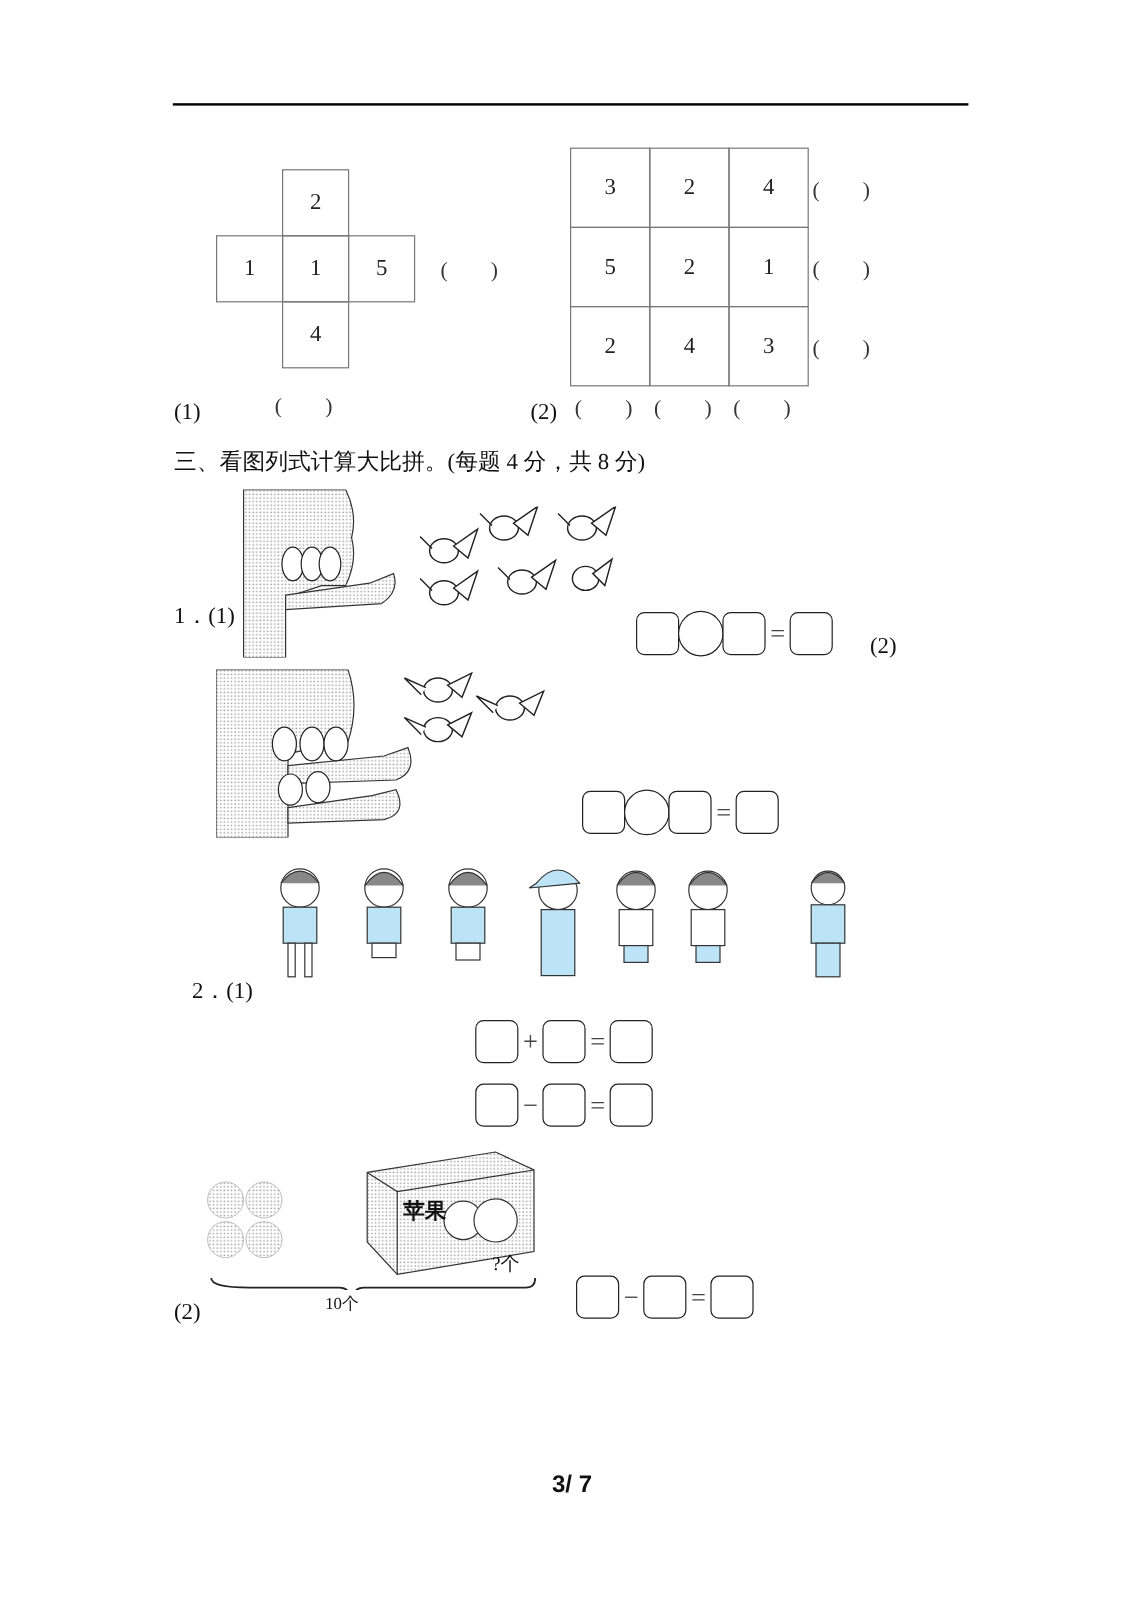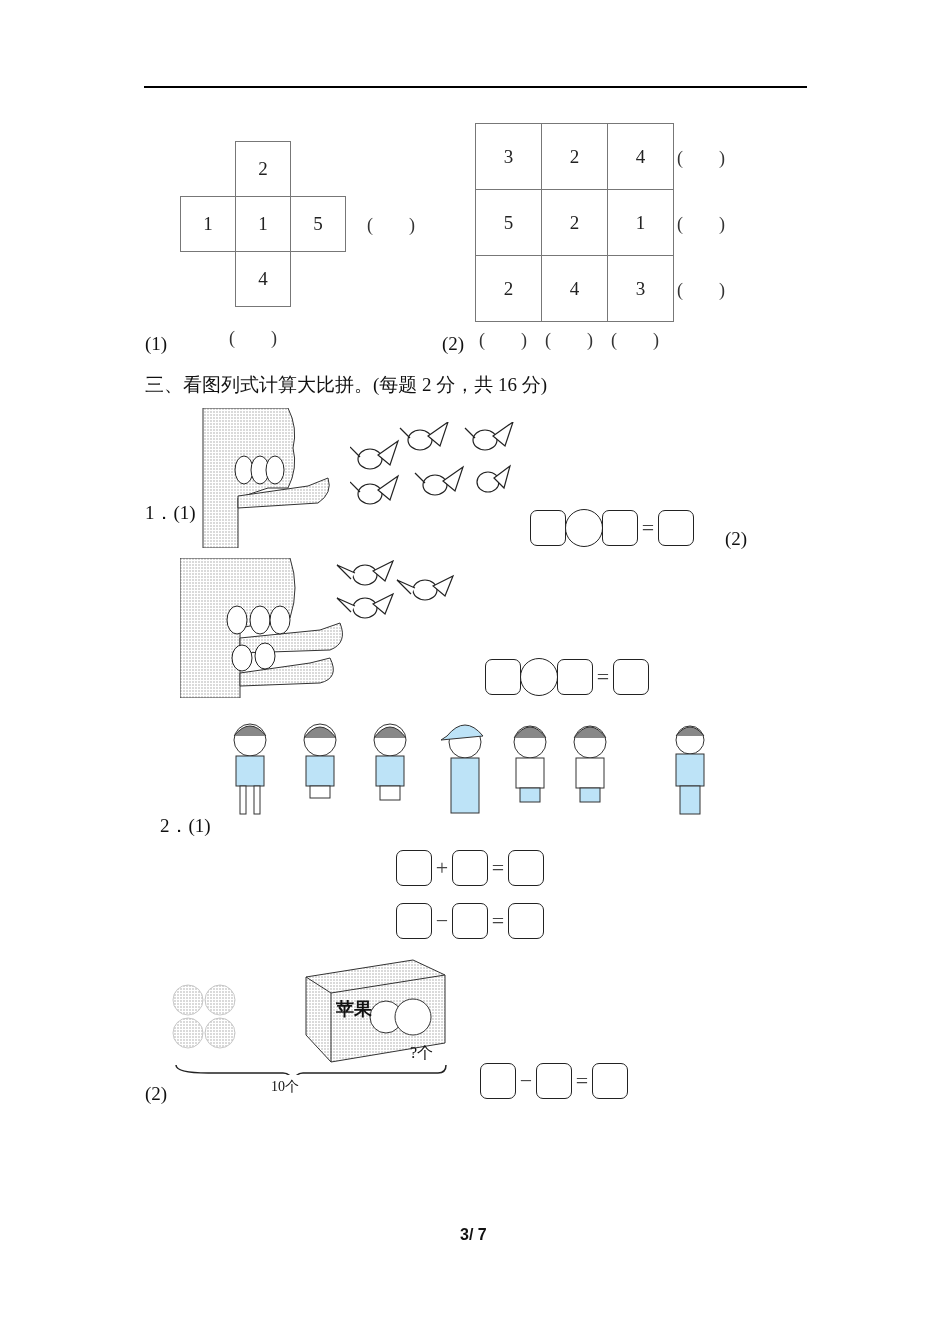--- a/index.html
+++ b/index.html
@@ -10,21 +10,21 @@
   .cell { position:absolute; border:1px solid #777; box-sizing:border-box;
           display:flex; align-items:center; justify-content:center; font-size:19px; color:#222; }
   .paren { position:absolute; font-size:18px; color:#333; white-space:pre; }
   .lbl { position:absolute; font-size:19px; white-space:nowrap; }
   .heading { position:absolute; left:145px; top:372px; font-size:19px; white-space:nowrap; }
   .eq { position:absolute; display:flex; align-items:center; }
   .box { width:36px; height:36px; border:1.5px solid #222; border-radius:7px; box-sizing:border-box; background:#fff; }
   .circ { width:38px; height:38px; border:1.5px solid #222; border-radius:50%; box-sizing:border-box; background:#fff; margin:0 -1px; }
   .op { font-size:22px; color:#444; width:20px; text-align:center; line-height:36px; }
   .pic { position:absolute; }
-  .pagenum { position:absolute; left:460px; top:1226px; font-family:"Liberation Sans",sans-serif; font-weight:bold; font-size:16px;text-align:right; }
+  .pagenum { position:absolute; left:460px; top:1226px; font-family:"Liberation Sans",sans-serif; font-weight:bold; font-size:20px;text-align:right; }
 </style>
 </head>
 <body>
 
 <div class="abs rule"></div>
 
 <div>
   <div class="cell" style="left:235px;top:141px;width:56px;height:56px;">2</div>
   <div class="cell" style="left:180px;top:196px;width:56px;height:56px;">1</div>
   <div class="cell" style="left:235px;top:196px;width:56px;height:56px;">1</div>
@@ -47,21 +47,21 @@
   <div class="cell" style="left:607px;top:255px;width:67px;height:67px;">3</div>
 </div>
 <div class="paren" style="left:677px;top:146px;">(　　)</div>
 <div class="paren" style="left:677px;top:212px;">(　　)</div>
 <div class="paren" style="left:677px;top:278px;">(　　)</div>
 <div class="lbl" style="left:442px;top:333px;">(2)</div>
 <div class="paren" style="left:479px;top:328px;">(　　)</div>
 <div class="paren" style="left:545px;top:328px;">(　　)</div>
 <div class="paren" style="left:611px;top:328px;">(　　)</div>
 
-<div class="heading">三、看图列式计算大比拼。(每题 2 分，共 16 分)</div>
+<div class="heading">三、看图列式计算大比拼。(每题 4 分，共 8 分)</div>
 
 <svg class="pic" style="left:198px;top:408px;" width="135" height="140">
   <defs>
       <pattern id="dots" width="3" height="3" patternUnits="userSpaceOnUse">
         <rect width="3" height="3" fill="#fff"></rect>
         <circle cx="1" cy="1" r="0.7" fill="#999"></circle>
       </pattern>
     </defs>
   <path d="M5,0 L90,0 Q100,20 95,40 Q100,60 90,80 L70,80 L40,90 L40,140 L5,140 Z" fill="url(#dots)" stroke="#333" stroke-width="1"></path>
   <path d="M40,88 L110,78 L130,70 Q135,85 120,95 L40,100 Z" fill="url(#dots)" stroke="#333" stroke-width="1"></path>

